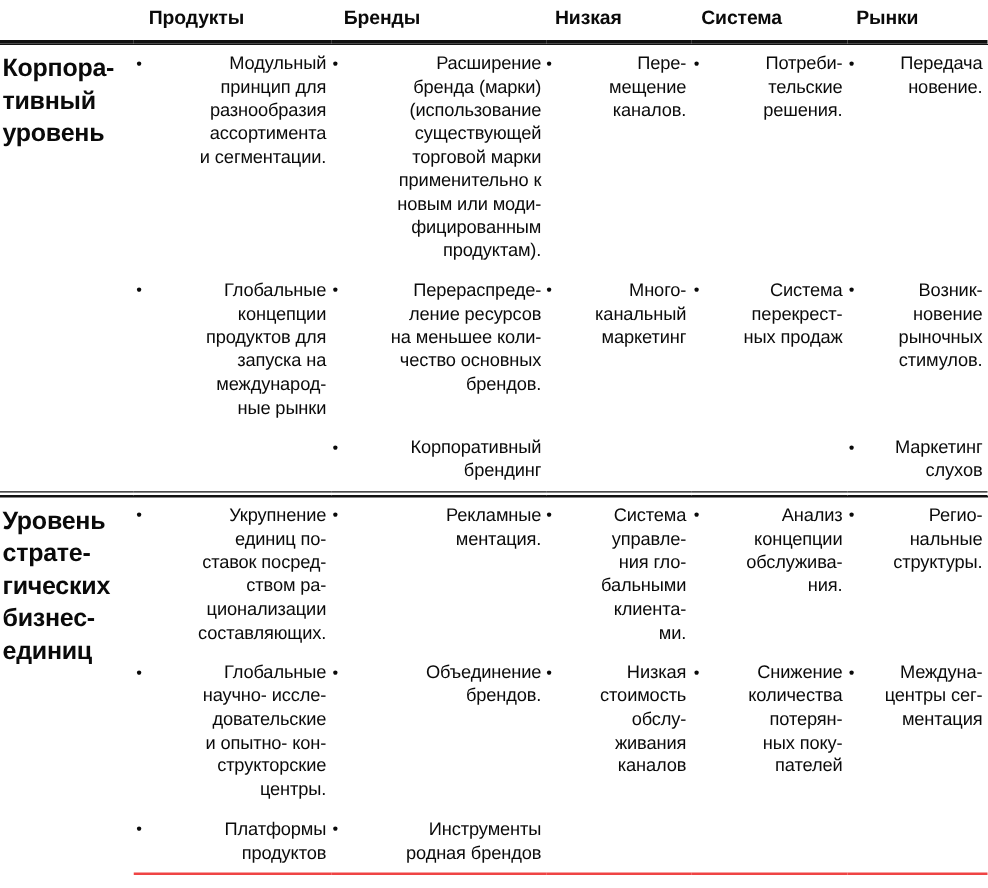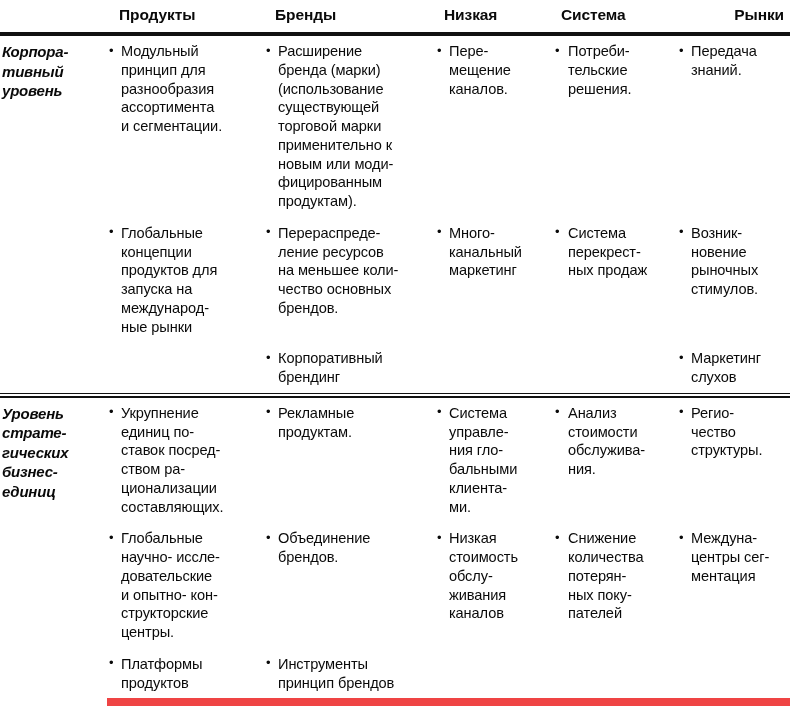--- a/index.html
+++ b/index.html
@@ -46,21 +46,21 @@
     text-align: left;
     padding: 6px 6px 8px 0;
     vertical-align: bottom;
     letter-spacing: -0.1px;
   }
   thead th.h-label { padding-left: 0; }
   thead th.h-prod  { padding-left: 12px; }
   thead th.h-brand { padding-left: 10px; margin-top: 40px; }
   thead th.h-chan  { padding-left: 7px; }
   thead th.h-seg   { padding-left: 8px; }
-  thead th.h-mark  { padding-left: 7px; text-align: right; }
+  thead th.h-mark  { padding-left: 7px; }
 
   thead tr.header-row th {
     border-bottom: 3px solid #111;
   }
 
   
   tbody tr.group-start > td {
     border-top: 3px solid #111;
     box-shadow: inset 0 2px 0 -1px #111;
   }
@@ -70,45 +70,45 @@
     border-top-style: double;
   }
 
   
   tbody td {
     vertical-align: top;
     padding: 0;
   }
 
   td.rowlabel {
-    font-size: 15px;
+    font-size: 20px;
     font-weight: bold;
     line-height: 1.30;
     padding: 7px 4px 4px 2px;
     letter-spacing: -0.2px;
-    font-style: italic;
   }
 
   td.cell {
     font-size: 14.6px;
     line-height: 1.285;
     padding: 7px 4px 4px 0;
     letter-spacing: -0.1px;
   }
 
   ul.bullets {
     list-style: none;
     margin: 0;
     padding: 0;
   }
   ul.bullets li {
     position: relative;
     padding-left: 13px;
     margin: 0 0 2px 0;
     white-space: pre-line;
+    text-align: right;
   }
   ul.bullets li::before {
     content: "\2022";
     position: absolute;
     left: 1px;
     top: -0.5px;
     font-size: 13px;
     line-height: 1.33;
   }
 
@@ -128,21 +128,21 @@
   ul.bullets li.tight { padding-left: 11px; }
   ul.bullets li.tight::before { left: 0px; }
   
   ul.bullets li.wide { padding-left: 17px; }
   ul.bullets li.wide::before { left: 3px; }
 
   td.cell.pad-top { padding-top: 7px; }
 
   
   tbody.group-2 tr.last-row td {
-    border-bottom: 8px solid #ef4444;
+    border-bottom: 2px solid #ef4444;
   }
 </style>
 </head>
 <body>
 
 <div class="sheet">
   <table class="matrix">
     <colgroup>
       <col class="c-label">
         <col class="c-prod">
@@ -200,21 +200,21 @@
         <td class="cell col-seg">
           <ul class="bullets">
             <li>Потреби-
 тельские
 решения.</li>
           </ul>
         </td>
         <td class="cell col-mark">
           <ul class="bullets">
             <li>Передача
-знаний.</li>
+новение.</li>
           </ul>
         </td>
       </tr>
 
       <tr>
         <td class="cell col-prod pad-top">
           <ul class="bullets">
             <li>Глобальные
 концепции
 продуктов для
@@ -288,45 +288,45 @@
 единиц по-
 ставок посред-
 ством ра-
 ционализации
 составляющих.</li>
           </ul>
         </td>
         <td class="cell col-brand">
           <ul class="bullets">
             <li>Рекламные
-продуктам.</li>
+ментация.</li>
           </ul>
         </td>
         <td class="cell col-chan">
           <ul class="bullets">
             <li>Система
 управле-
 ния гло-
 бальными
 клиента-
 ми.</li>
           </ul>
         </td>
         <td class="cell col-seg">
           <ul class="bullets">
             <li>Анализ
-стоимости
+концепции
 обслужива-
 ния.</li>
           </ul>
         </td>
         <td class="cell col-mark">
           <ul class="bullets">
             <li>Регио-
-чество
+нальные
 структуры.</li>
           </ul>
         </td>
       </tr>
 
       <tr>
         <td class="cell col-prod pad-top">
           <ul class="bullets">
             <li>Глобальные
 научно- иссле-
@@ -372,21 +372,21 @@
       <tr class="last-row">
         <td class="cell col-prod pad-top">
           <ul class="bullets">
             <li>Платформы
 продуктов</li>
           </ul>
         </td>
         <td class="cell col-brand pad-top">
           <ul class="bullets">
             <li>Инструменты
-принцип брендов</li>
+родная брендов</li>
           </ul>
         </td>
         <td class="cell col-chan pad-top"></td>
         <td class="cell col-seg pad-top"></td>
         <td class="cell col-mark pad-top"></td>
       </tr>
     </tbody>
   </table>
 </div>
 

